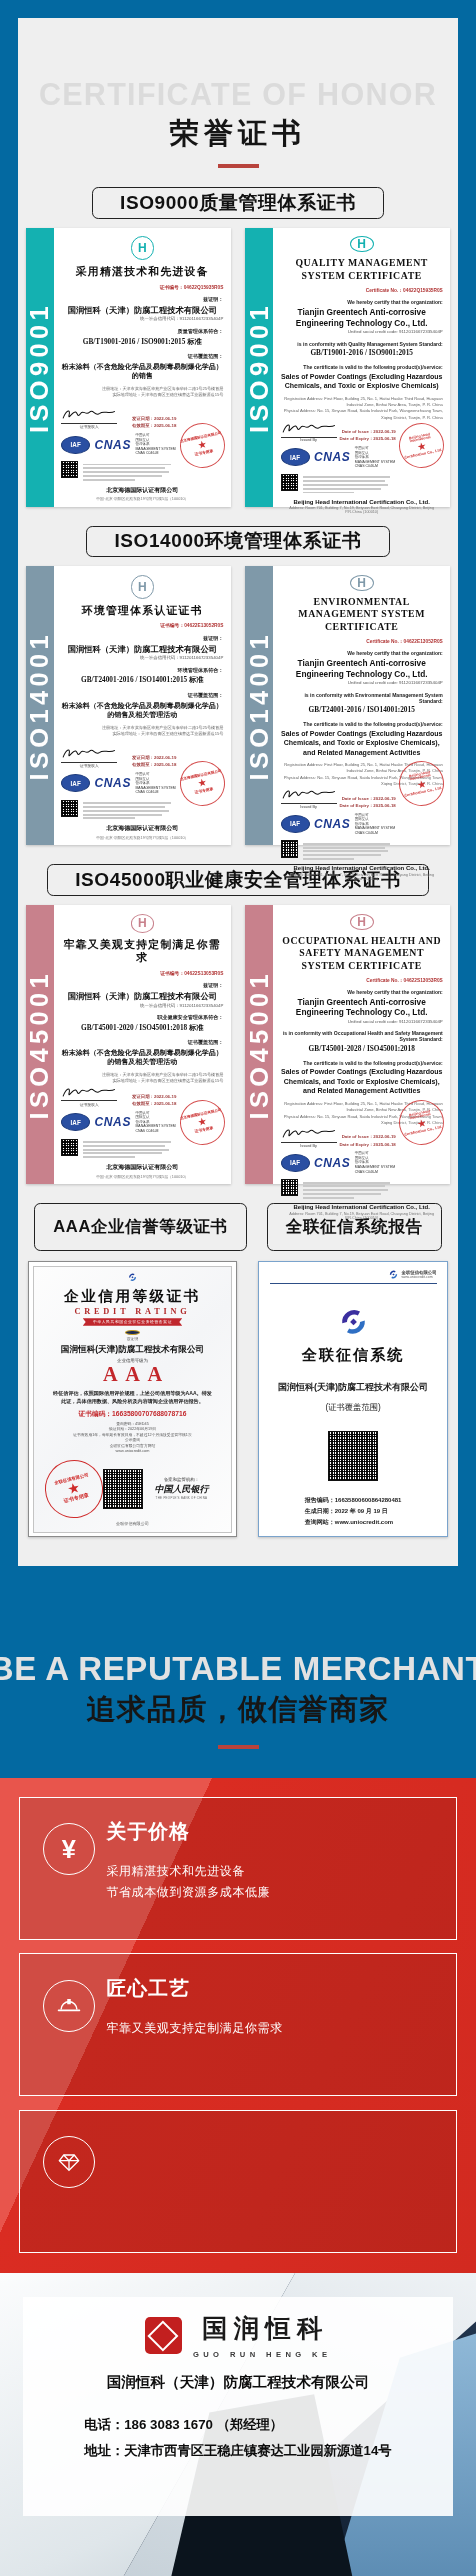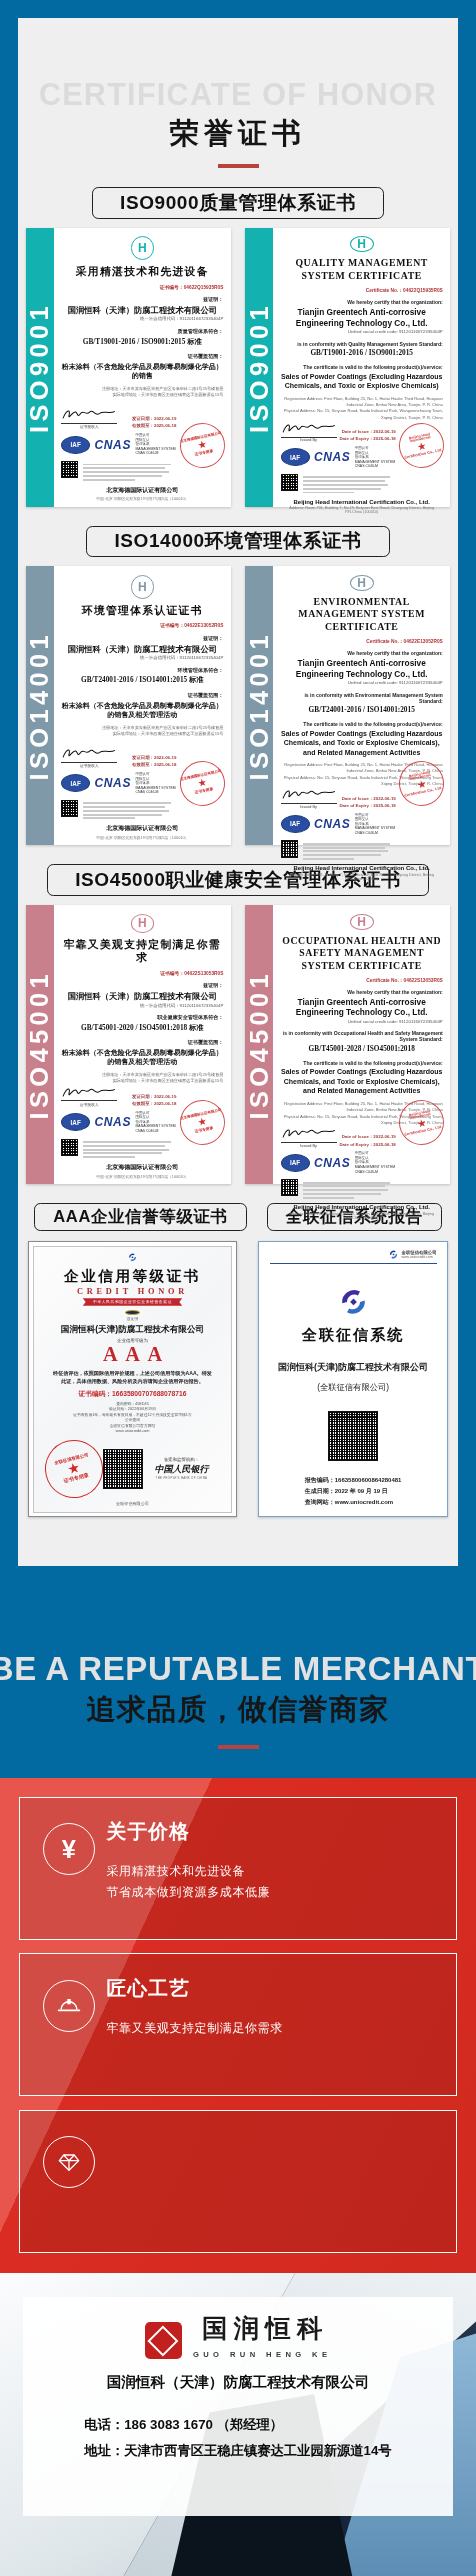--- a/index.html
+++ b/index.html
@@ -5,21 +5,21 @@
   html,body{margin:0;padding:0;background:#fff;}
   body{font-family:"Liberation Sans","DejaVu Sans",sans-serif;color:#111;}
   .page{width:476px;height:2576px;overflow:hidden;background:#0369a1;position:relative;}
 
   
   .gray-panel{margin:18px 18px 0;height:1548px;background:#efefef;box-sizing:border-box;padding-top:60px;overflow:hidden;}
   .hdr-en{font-size:30.5px;font-weight:800;color:#dbdbdb;text-align:center;letter-spacing:1.3px;line-height:1.05;white-space:nowrap;}
   .hdr-cn{font-size:29px;font-weight:800;color:#151515;text-align:center;letter-spacing:5.1px;margin-top:3.8px;}
   .red-line{width:41px;height:3.8px;background:#b8433c;margin:10.2px auto 0;}
   .sec-box{display:block;width:fit-content;margin:19px auto 0;border:1.3px solid #222;border-radius:6.3px;padding:1.9px 27px;font-size:19px;font-weight:800;color:#111;letter-spacing:0.6px;}
-  .sec-box.small{font-size:16.5px;padding:2px 18px;margin:0;}
+  .sec-box.small{font-size:16.5px;padding:12px 18px;margin:0;}
 
   .cert-row{display:flex;gap:14px;padding:0 7.6px;margin-top:9px;}
   .doc-titles{display:flex;justify-content:space-around;margin-top:19px;padding:0 6.3px;}
   .doc-row{display:flex;gap:21.6px;padding:0 10.2px;margin-top:10.2px;}
 
   
   .cert{flex:1;height:279px;background:#fff;display:flex;box-shadow:0 0.6px 2.5px rgba(0,0,0,.2);--c:#14b1b1;}
   .cert-side{width:28px;background:var(--c);display:flex;align-items:center;justify-content:center;}
   .cert-side span{writing-mode:vertical-rl;transform:rotate(180deg);color:#fff;font-size:25.4px;font-weight:800;letter-spacing:4.4px;}
   .cert-main{flex:1;display:flex;flex-direction:column;padding:6.3px 7.6px 5.1px;position:relative;min-width:0;}
@@ -122,21 +122,21 @@
   .f-title{font-size:19.7px;font-weight:800;color:#fff;letter-spacing:1.3px;}
   .f-lines{margin-top:16px;font-size:12px;color:#fff;line-height:1.75;letter-spacing:0.6px;}
 
   
   .footer{height:303px;position:relative;overflow:hidden;background:linear-gradient(200deg,#233750 0%,#0e1a2a 100%);}
   .f-plane1{position:absolute;inset:0;background:linear-gradient(155deg,#fbfcfd 0%,#dfe6ea 60%,#b9c5cd 100%);clip-path:polygon(0 0,62% 0,26% 100%,0 100%);}
   .f-plane2{position:absolute;inset:0;background:linear-gradient(200deg,#eef2f5,#c3ced6);clip-path:polygon(62% 0,100% 0,100% 16%,40% 100%,26% 100%);}
   .f-sky{position:absolute;inset:0;background:linear-gradient(180deg,#9cc3e0,#5d8db4);clip-path:polygon(84% 28%,100% 20%,100% 100%,70% 100%);}
   .f-glass{position:absolute;inset:0;background:#0b141d;clip-path:polygon(44% 46%,66% 40%,74% 100%,36% 100%);}
   .f-panel{position:absolute;left:23px;right:23px;top:24px;height:219px;background:rgba(255,255,255,.9);display:flex;flex-direction:column;align-items:center;padding-top:15.2px;box-sizing:border-box;}
-  .brand-row{display:flex;align-items:flex-end;gap:11.4px;}
+  .brand-row{display:flex;align-items:center;gap:11.4px;}
   .brand-mark{width:37px;height:37px;border-radius:5.1px;background:#c21f1f;position:relative;flex:none;}
   .brand-mark::before{content:"";position:absolute;inset:7.6px;border:2.5px solid #fff;transform:rotate(45deg);}
   .brand-col{display:flex;flex-direction:column;align-items:center;}
   .brand-cn{font-size:25.4px;font-weight:800;color:#1a1a1a;letter-spacing:6.3px;text-indent:6.3px;}
   .brand-en{font-size:7.6px;font-weight:bold;letter-spacing:4.4px;color:#3a3a3a;margin-top:3.8px;}
   .f-company{margin-top:14px;font-size:14.6px;font-weight:800;color:#0d0d0d;}
   .f-contact{margin-top:20.3px;font-size:13.3px;font-weight:700;color:#0d0d0d;line-height:1.95;text-align:left;}
 </style>
 </head>
 <body>
@@ -522,21 +522,21 @@
     <div class="doc-row">
 
       <article class="aaa">
         <div class="aaa-inner">
           <svg class="swirl" width="33" height="33" viewBox="0 0 64 64">
             <path d="M47 8 A28 28 0 0 0 6 35 L17 32 A17 17 0 0 1 42 17 Z" fill="#1c3f9f"></path>
             <path d="M17 56 A28 28 0 0 0 58 29 L47 32 A17 17 0 0 1 22 47 Z" fill="#2f6fc4"></path>
             <rect x="26.5" y="26.5" width="11" height="11" transform="rotate(45 32 32)" fill="#1c3f9f"></rect>
           </svg>
           <div class="aaa-title">企业信用等级证书</div>
-          <div class="aaa-sub">CREDIT HONOR</div>
+          <div class="aaa-sub">CREDIT RATING</div>
           <div class="ribbon">中华人民共和国企业征信业务经营备案证</div>
           <div class="badge"></div>
           <div class="aaa-certify">兹证明</div>
           <div class="aaa-company">国润恒科(天津)防腐工程技术有限公司</div>
           <div class="aaa-grade-label">企业信用等级为</div>
           <div class="aaa-grade">AAA</div>
           <div class="aaa-para">经征信评估，依照国际信用评价规程，上述公司信用等级为AAA。特发此证，具体信用数据、风险分析及内容请阅企业信用评估报告。</div>
           <div class="aaa-code">证书编码：16635800707688078716</div>
           <div class="aaa-details">
             <div>查询密码：45ED45</div>
@@ -576,21 +576,21 @@
           </div>
         </div>
         <div class="report-rule"></div>
         <svg class="swirl" style="margin-top:24px" width="41" height="41" viewBox="0 0 64 64">
           <path d="M47 8 A28 28 0 0 0 6 35 L17 32 A17 17 0 0 1 42 17 Z" fill="#3b2f9f"></path>
           <path d="M17 56 A28 28 0 0 0 58 29 L47 32 A17 17 0 0 1 22 47 Z" fill="#2f6fc4"></path>
           <rect x="26.5" y="26.5" width="11" height="11" transform="rotate(45 32 32)" fill="#3b2f9f"></rect>
         </svg>
         <div class="report-title">全联征信系统</div>
         <div class="report-company">国润恒科(天津)防腐工程技术有限公司</div>
-        <div class="report-type">(全联征信有限公司)</div>
+        <div class="report-type">(证书覆盖范围)</div>
         <div class="qr lg"></div>
         <div class="report-meta">
           <div>报告编码：16635800600864280481</div>
           <div>生成日期：2022 年 09 月 19 日</div>
           <div>查询网站：www.uniocredit.com</div>
         </div>
       </article>
 
     </div>
   </section>

